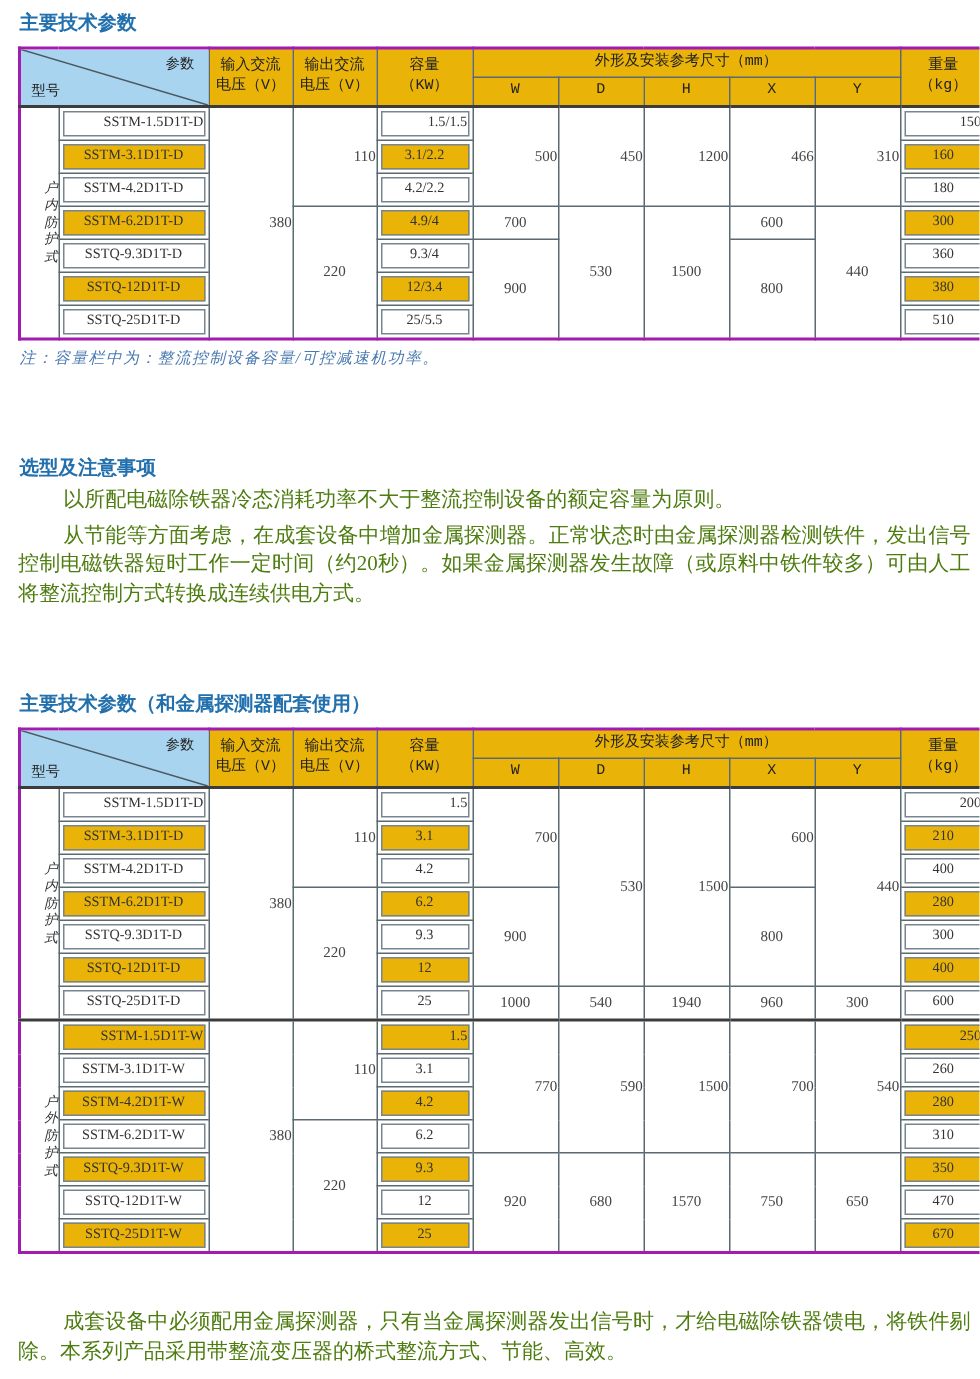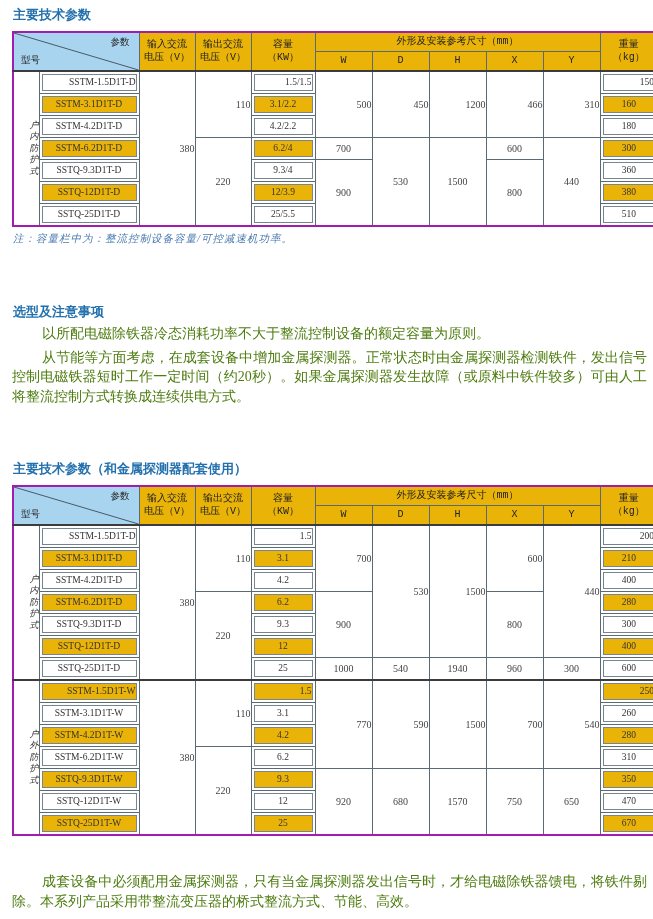--- a/index.html
+++ b/index.html
@@ -124,21 +124,21 @@
           <td class="insetcell">
             <div class="box">180</div>
           </td>
         </tr>
         <tr>
           <td class="insetcell">
             <div class="box blue">SSTM-6.2D1T-D</div>
           </td>
           <td rowspan="4" class="plain">220</td>
           <td class="insetcell">
-            <div class="box blue">6.2/4</div>
+            <div class="box blue">4.9/4</div>
           </td>
           <td class="plain">700</td>
           <td rowspan="4" class="plain">530</td>
           <td rowspan="4" class="plain">1500</td>
           <td class="plain">600</td>
           <td rowspan="4" class="plain">440</td>
           <td class="insetcell">
             <div class="box blue">300</div>
           </td>
         </tr>
@@ -153,21 +153,21 @@
           <td rowspan="3" class="plain">800</td>
           <td class="insetcell">
             <div class="box">360</div>
           </td>
         </tr>
         <tr>
           <td class="insetcell">
             <div class="box blue">SSTQ-12D1T-D</div>
           </td>
           <td class="insetcell">
-            <div class="box blue">12/3.9</div>
+            <div class="box blue">12/3.4</div>
           </td>
           <td class="insetcell">
             <div class="box blue">380</div>
           </td>
         </tr>
         <tr>
           <td class="insetcell">
             <div class="box">SSTQ-25D1T-D</div>
           </td>
           <td class="insetcell">

